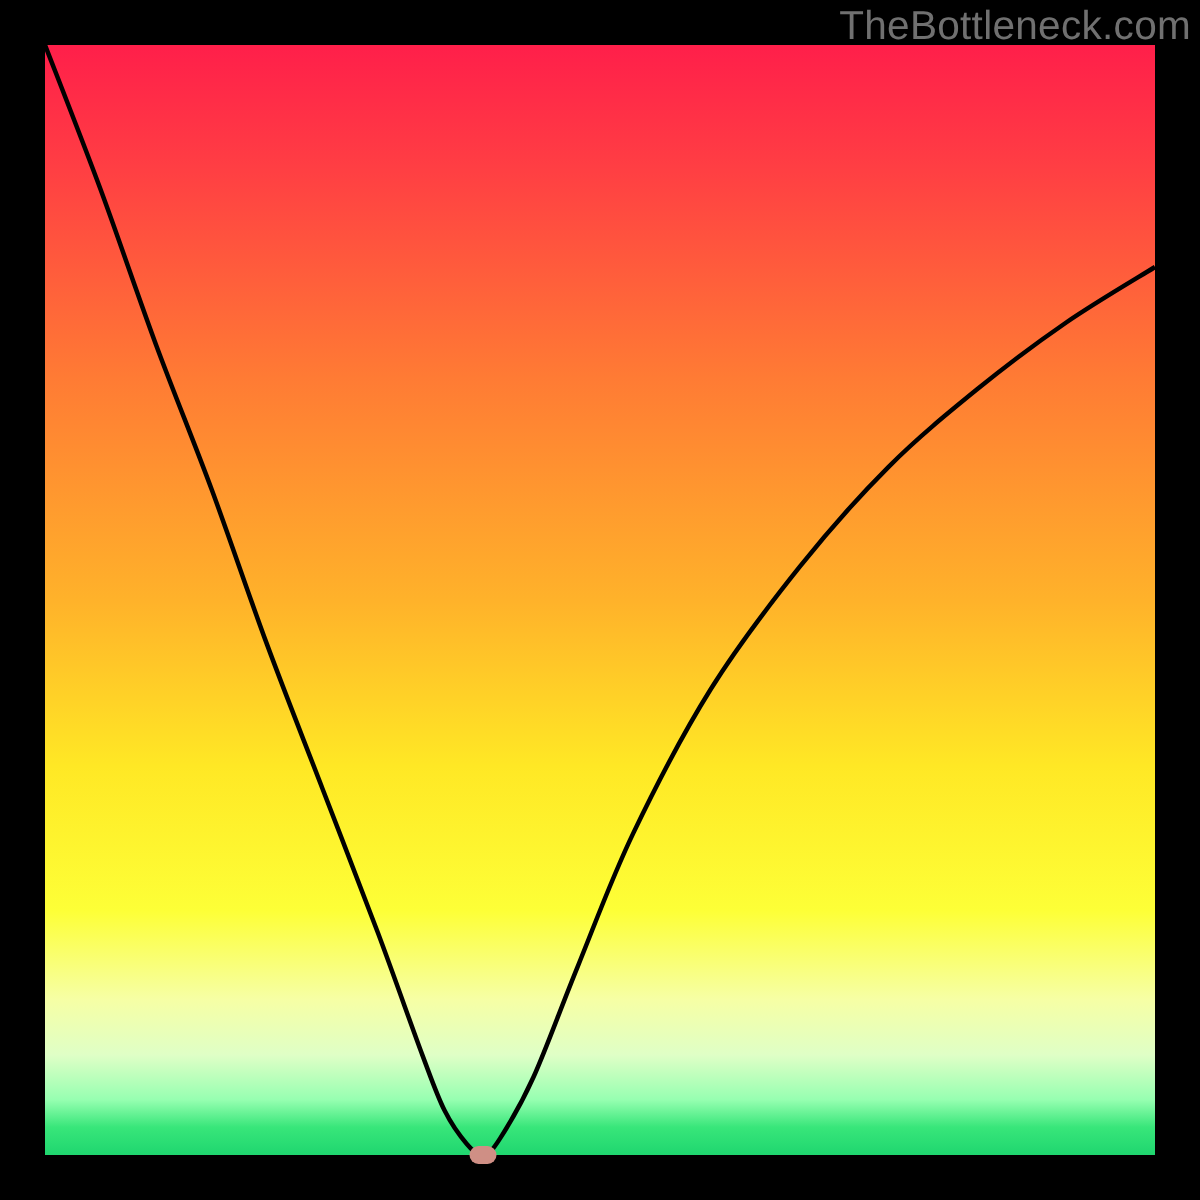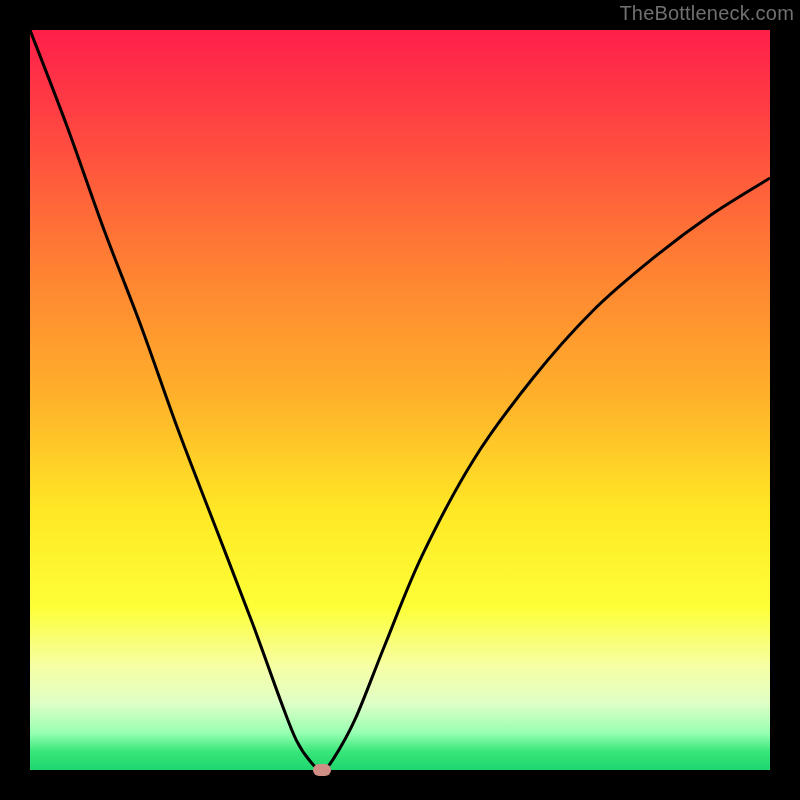--- a/index.html
+++ b/index.html
@@ -42,21 +42,21 @@
     height: 12px;
     background: #cf8f85;
     border-radius: 6px;
     transform: translate(-50%, -50%);
   }
   .watermark {
     position: absolute;
     top: 2px;
     right: 6px;
     color: #707070;
-    font-size: 20px;
+    font-size: 27px;
     font-weight: 500;
     letter-spacing: 0.2px;
   }
 </style>
 </head>
 <body>
 
 <div class="stage">
   <div class="watermark">TheBottleneck.com</div>
 

